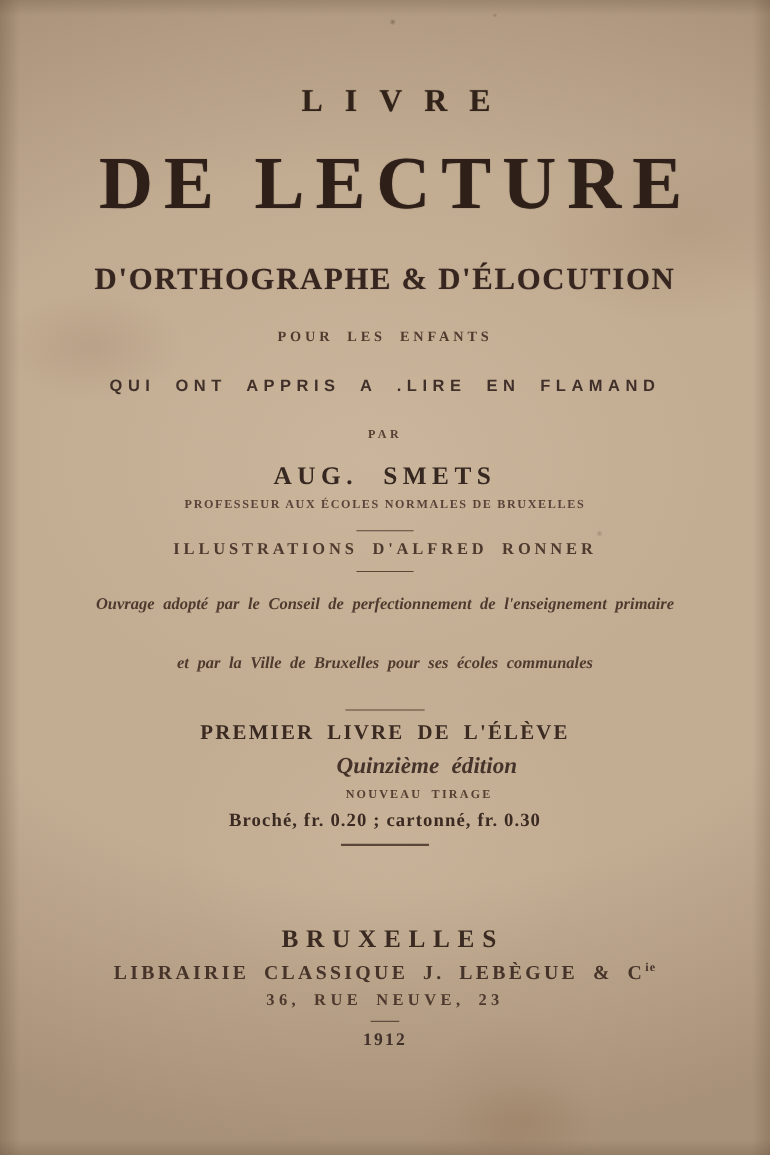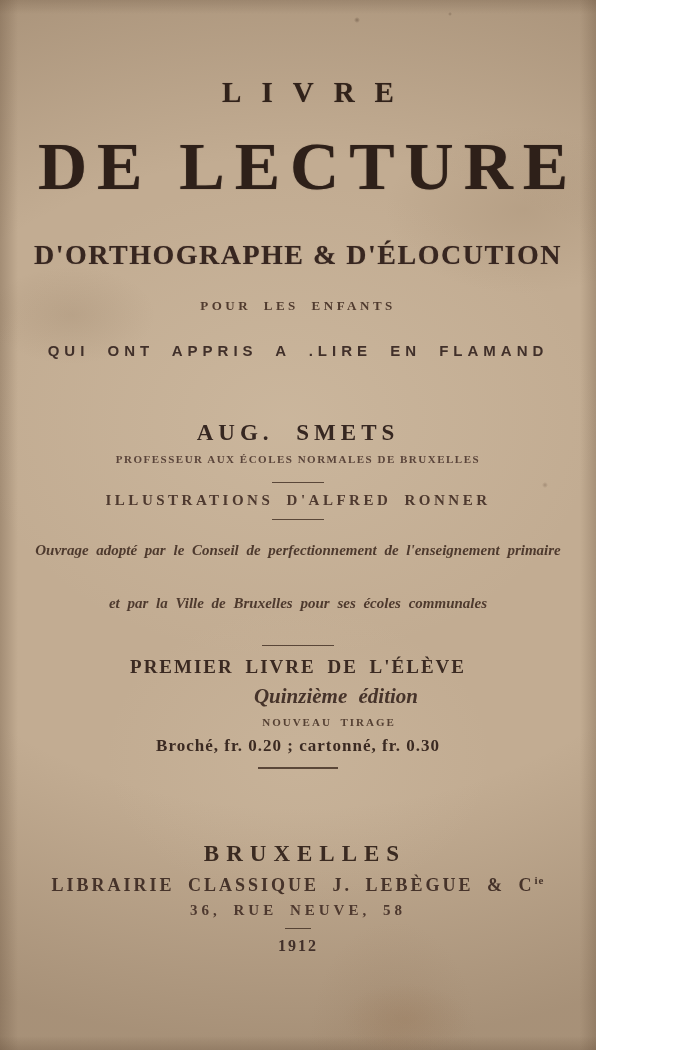--- a/index.html
+++ b/index.html
@@ -1,21 +1,21 @@
 <!DOCTYPE html>
 <html><head>
 <meta charset="utf-8">
 <style>
   html, body { margin: 0; padding: 0; }
   body {
     width: 700px; height: 1050px; overflow: hidden;
     font-family: "Liberation Serif", serif;
   }
   .page {
-    position: relative; width: 596px; height: 1050px;
+    position: relative; width: 700px; height: 1050px;
     background-color: #c2ac92;
     background-image:
       radial-gradient(circle 3px at 357px 20px, rgba(80,60,45,0.45), transparent 100%),
       radial-gradient(circle 2px at 450px 14px, rgba(80,60,45,0.35), transparent 100%),
       radial-gradient(circle 3px at 545px 485px, rgba(90,65,50,0.3), transparent 100%),
       radial-gradient(ellipse 90px 50px at 68% 97%, rgba(150,118,88,0.28), transparent 70%),
       radial-gradient(ellipse 120px 170px at 66% 99%, rgba(148,118,90,0.22), transparent 70%),
       radial-gradient(ellipse 120px 70px at 12% 30%, rgba(125,100,75,0.16), transparent 70%),
       radial-gradient(ellipse 200px 120px at 88% 20%, rgba(130,105,78,0.18), transparent 70%),
       radial-gradient(ellipse 420px 320px at 48% 40%, rgba(225,208,183,0.28), transparent 75%),
@@ -73,36 +73,37 @@
 
 <div class="page">
 
   <div class="t title-livre">LIVRE</div>
   <div class="t title-lecture">DE LECTURE</div>
   <div class="t title-sub">D'ORTHOGRAPHE &amp; D'ÉLOCUTION</div>
 
   <div class="t audience-1">POUR LES ENFANTS</div>
   <div class="t audience-2">QUI ONT APPRIS A .LIRE EN FLAMAND</div>
 
+  <div class="t par">PAR</div>
   <div class="t author-title">PROFESSEUR AUX ÉCOLES NORMALES DE BRUXELLES</div>
   <div class="t author-name">AUG. SMETS</div>
 
   <div class="rule rule-illu-top"></div>
   <div class="t illustrations">ILLUSTRATIONS D'ALFRED RONNER</div>
   <div class="rule rule-illu-bottom"></div>
 
   <div class="t approval-1">Ouvrage adopté par le Conseil de perfectionnement de l'enseignement primaire</div>
   <div class="t approval-2">et par la Ville de Bruxelles pour ses écoles communales</div>
 
   <div class="rule rule-edition-top"></div>
   <div class="t series">PREMIER LIVRE DE L'ÉLÈVE</div>
   <div class="t edition-name">Quinzième édition</div>
   <div class="t printing">NOUVEAU TIRAGE</div>
   <div class="t price">Broché, fr. 0.20 ; cartonné, fr. 0.30</div>
   <div class="rule rule-edition-bottom"></div>
 
   <div class="t city">BRUXELLES</div>
   <div class="t publisher"><span>LIBRAIRIE CLASSIQUE J. LEBÈGUE &amp; C</span><span class="sup">ie</span></div>
-  <div class="t address">36, RUE NEUVE, 58</div>
+  <div class="t address">36, RUE NEUVE, 23</div>
   <div class="rule rule-imprint"></div>
   <div class="t year">1912</div>
 
 </div>
 
 </body></html>

